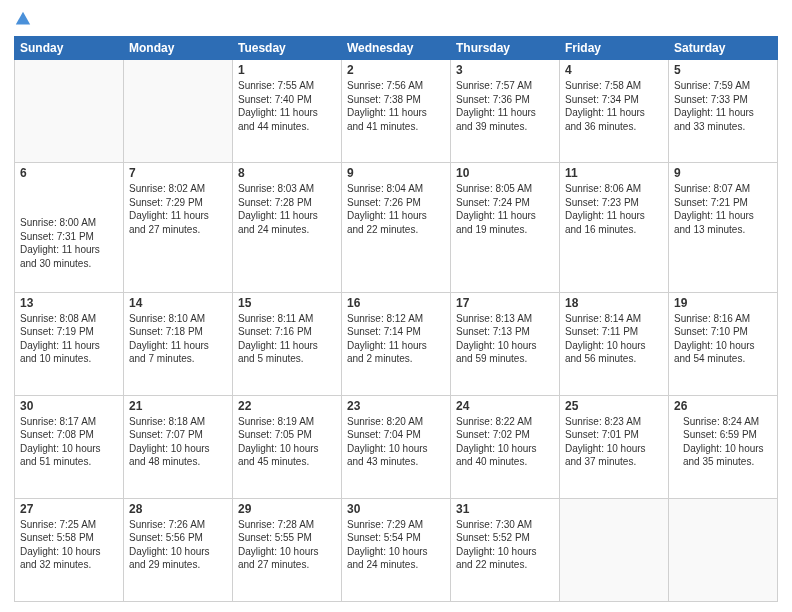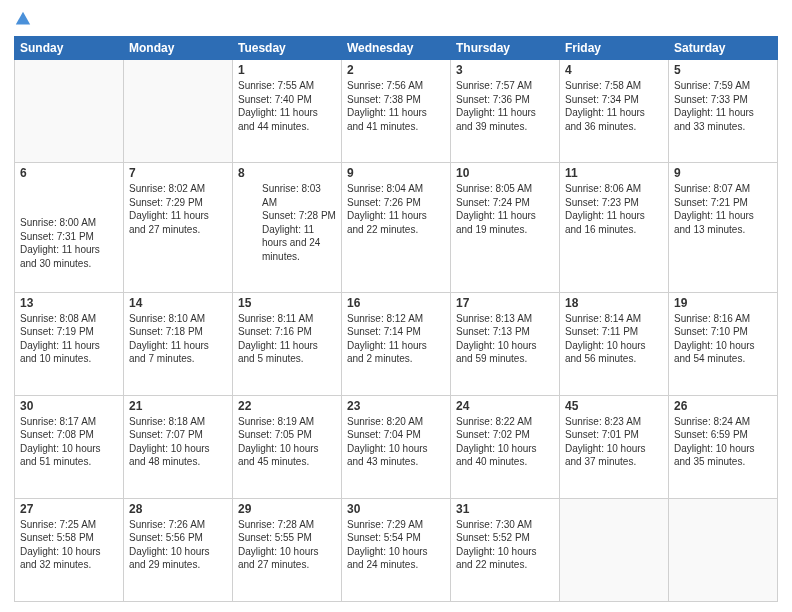--- a/index.html
+++ b/index.html
@@ -175,21 +175,21 @@
 Daylight: 11 hours and 30 minutes.</div>
           </td>
           <td>
             <span class="day-number">7</span>
             <div class="day-info" style="white-space: pre-line;">Sunrise: 8:02 AM
 Sunset: 7:29 PM
 Daylight: 11 hours and 27 minutes.</div>
           </td>
           <td>
             <span class="day-number">8</span>
-            <div class="day-info" style="white-space: pre-line; margin-left: 24px;">Sunrise: 8:03 AM
+            <div class="day-info" style="white-space: pre-line;">Sunrise: 8:03 AM
 Sunset: 7:28 PM
 Daylight: 11 hours and 24 minutes.</div>
           </td>
           <td>
             <span class="day-number">9</span>
             <div class="day-info" style="white-space: pre-line;">Sunrise: 8:04 AM
 Sunset: 7:26 PM
 Daylight: 11 hours and 22 minutes.</div>
           </td>
           <td>
@@ -280,28 +280,28 @@
 Sunset: 7:04 PM
 Daylight: 10 hours and 43 minutes.</div>
           </td>
           <td>
             <span class="day-number">24</span>
             <div class="day-info" style="white-space: pre-line;">Sunrise: 8:22 AM
 Sunset: 7:02 PM
 Daylight: 10 hours and 40 minutes.</div>
           </td>
           <td>
-            <span class="day-number">45</span>
+            <span class="day-number">25</span>
             <div class="day-info" style="white-space: pre-line;">Sunrise: 8:23 AM
 Sunset: 7:01 PM
 Daylight: 10 hours and 37 minutes.</div>
           </td>
           <td>
             <span class="day-number">26</span>
-            <div class="day-info" style="white-space: pre-line;">Sunrise: 8:24 AM
+            <div class="day-info" style="white-space: pre-line; margin-left: 9px;">Sunrise: 8:24 AM
 Sunset: 6:59 PM
 Daylight: 10 hours and 35 minutes.</div>
           </td>
         </tr>
         <tr>
           <td>
             <span class="day-number">27</span>
             <div class="day-info" style="white-space: pre-line;">Sunrise: 7:25 AM
 Sunset: 5:58 PM
 Daylight: 10 hours and 32 minutes.</div>

